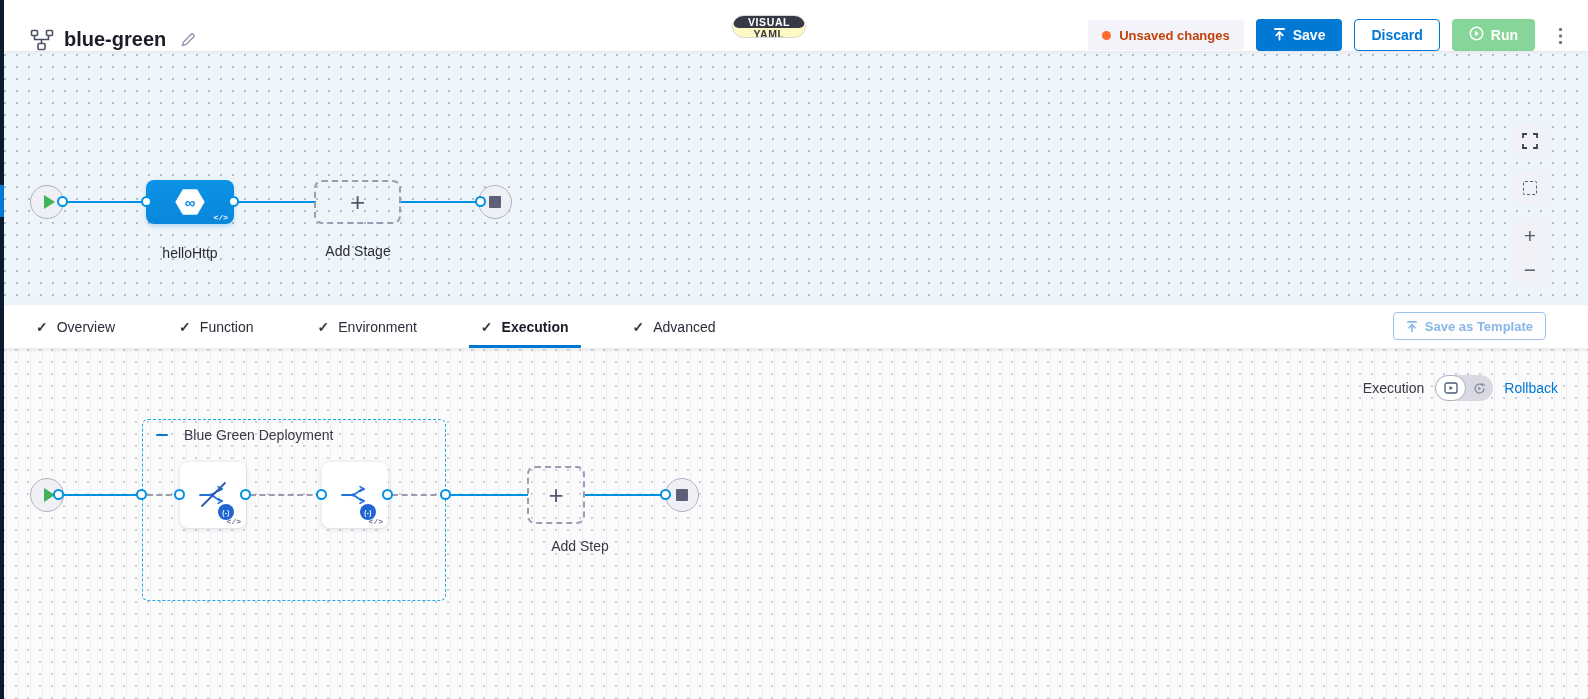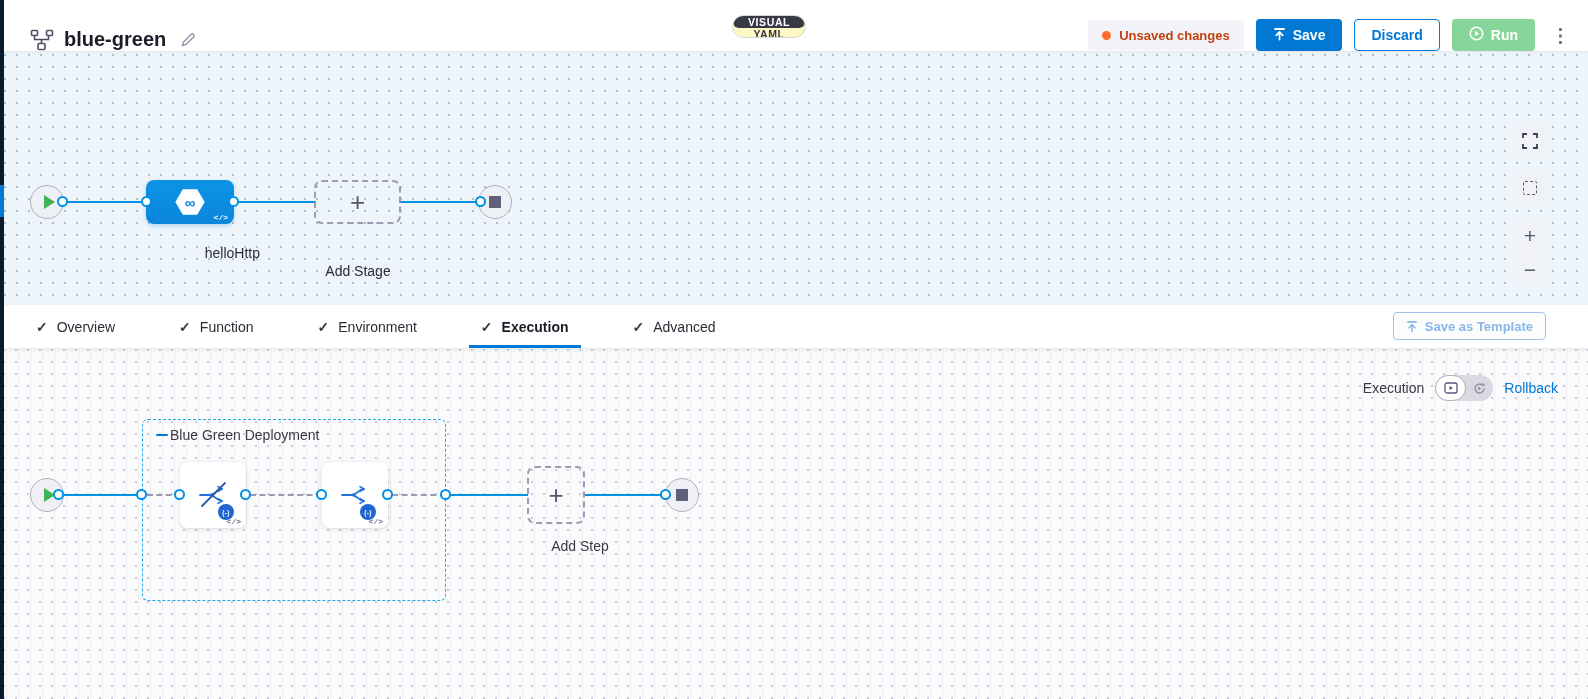--- a/index.html
+++ b/index.html
@@ -112,21 +112,21 @@
   .exec-mode-label { font-size:14px; color:#383946; }
   .exec-toggle { width:58px; height:26px; background:#d9d9e3; border-radius:14px; display:flex; align-items:center; }
   .exec-toggle-seg { width:31px; height:26px; border-radius:14px; display:flex; align-items:center;
     justify-content:center; cursor:pointer; }
   .exec-toggle-seg.on { background:#fff; border:1px solid #b1b2c2; }
   .exec-toggle-seg.off { width:27px; }
   .rollback-link { font-size:14px; color:#0278d5; cursor:pointer; }
 
   .group-box { position:absolute; left:138px; top:71px; width:304px; height:182px;
     border:1.6px dashed #1fa9e8; border-radius:6px; z-index:2; }
-  .group-label { position:absolute; left:152px; top:79px; display:flex; align-items:center; gap:2px;
+  .group-label { position:absolute; left:152px; top:79px; display:flex; align-items:center; gap:16px;
     font-size:14px; color:#383946; z-index:3; }
   .collapse-dash { width:12px; height:2.6px; background:#0278d5; border-radius:1px; cursor:pointer; }
 
   .step-card { position:absolute; width:66px; height:66px; background:#fff; border-radius:8px; z-index:3;
     box-shadow:0 1px 4px rgba(40,41,61,0.16); display:flex; align-items:center; justify-content:center; cursor:pointer; }
   .gcf-badge { position:absolute; left:38px; top:42px; width:16px; height:16px; border-radius:50%;
     background:#2065d0; color:#fff; font-size:6.5px; font-weight:700; display:flex; align-items:center;
     justify-content:center; letter-spacing:0.3px; }
   .step-code { position:absolute; right:5px; bottom:2px; color:#6f7086; font-size:8px; font-weight:700;
     font-family:"Liberation Mono", monospace; }
@@ -204,26 +204,26 @@
 
   <div class="port" style="left:53px; top:144px;"></div>
   <div class="port" style="left:137px; top:144px;"></div>
   <div class="port" style="left:224px; top:144px;"></div>
   <div class="port" style="left:471px; top:144px;"></div>
 
   <div class="stage-card">
     <div class="hexagon">∞</div>
     <div class="stage-code">&lt;/&gt;</div>
   </div>
-  <div class="node-label" style="left:116px; top:193px; width:140px;text-align:right;">helloHttp</div>
+  <div class="node-label" style="left:116px; top:193px; width:140px;">helloHttp</div>
 
   <div class="add-box" style="left:310px; top:128px; width:87px; height:44px;">
     <span>+</span>
   </div>
-  <div class="node-label" style="left:299px; top:191px; width:110px;margin-top:20px;">Add Stage</div>
+  <div class="node-label" style="left:299px; top:191px; width:110px;">Add Stage</div>
 
   <div class="node-circle" style="left:474px; top:133px;">
     <div class="stop-sq"></div>
   </div>
 
   <div class="canvas-ctrl" style="top:72px;">
     <svg width="16" height="16" viewBox="0 0 16 16" fill="none" stroke="#3d4052" stroke-width="1.8">
       <path d="M1 5 V1 h4 M11 1 h4 v4 M15 11 v4 h-4 M5 15 H1 v-4"></path>
     </svg>
   </div>

